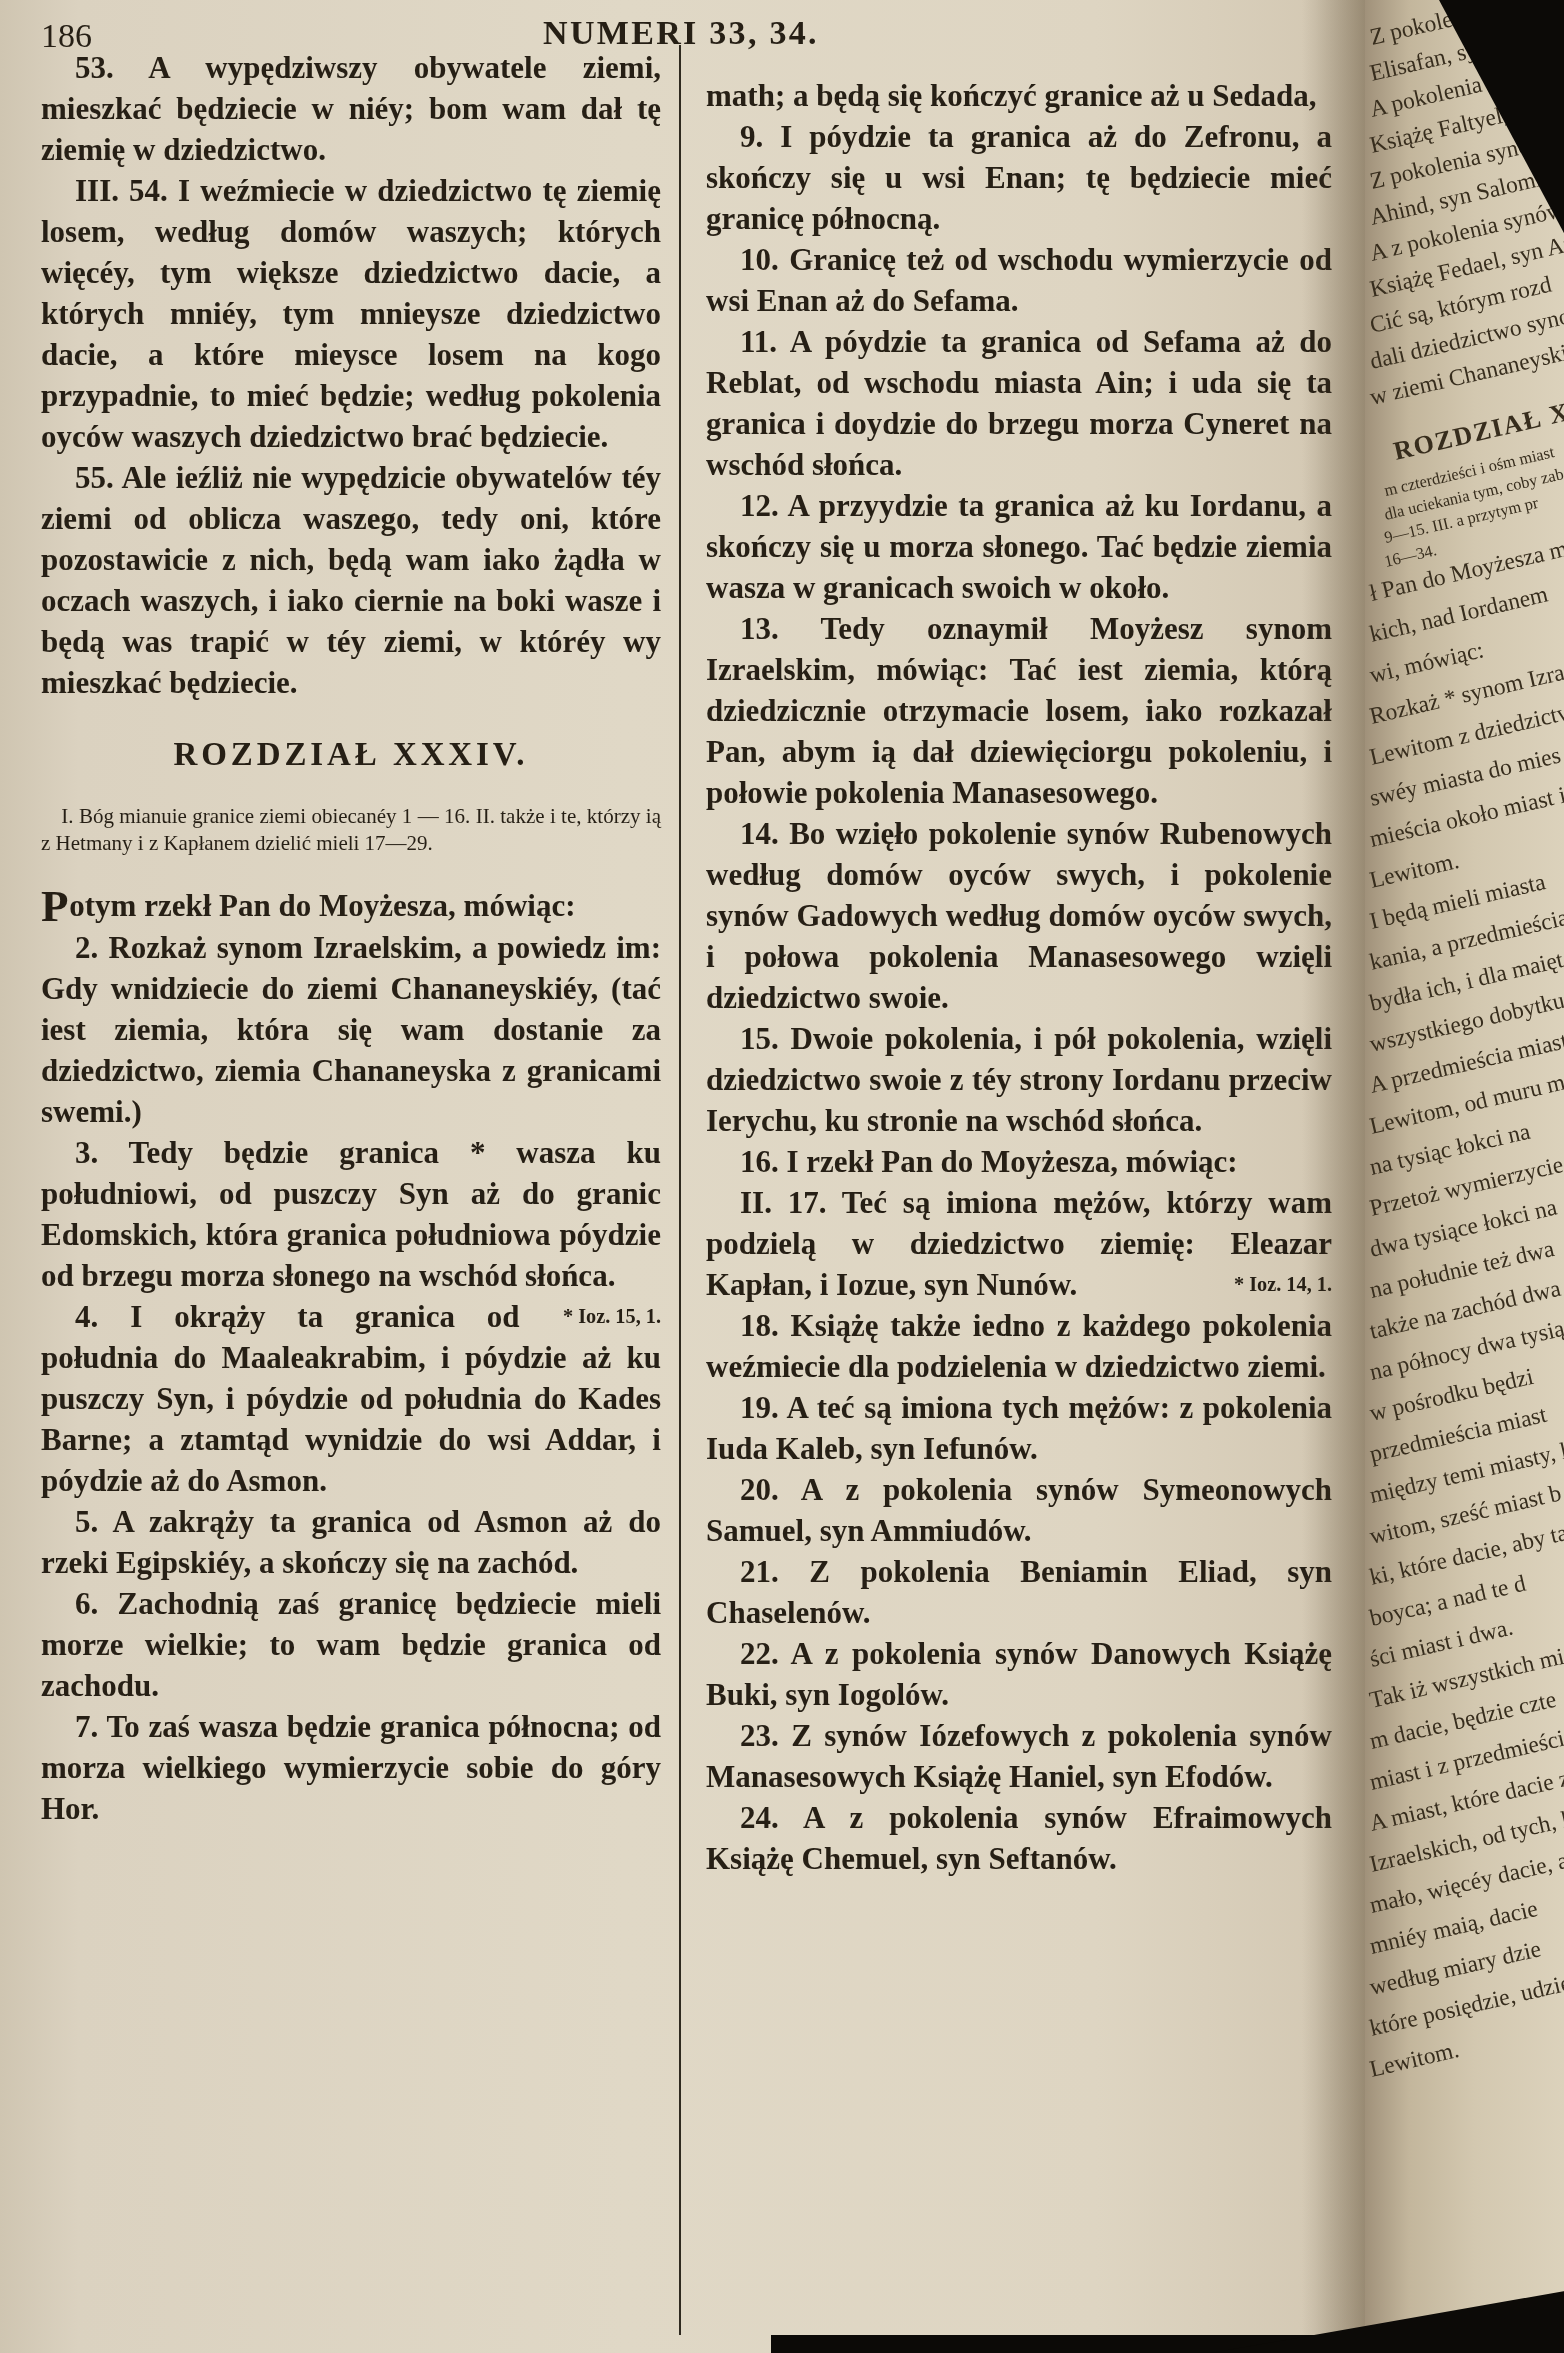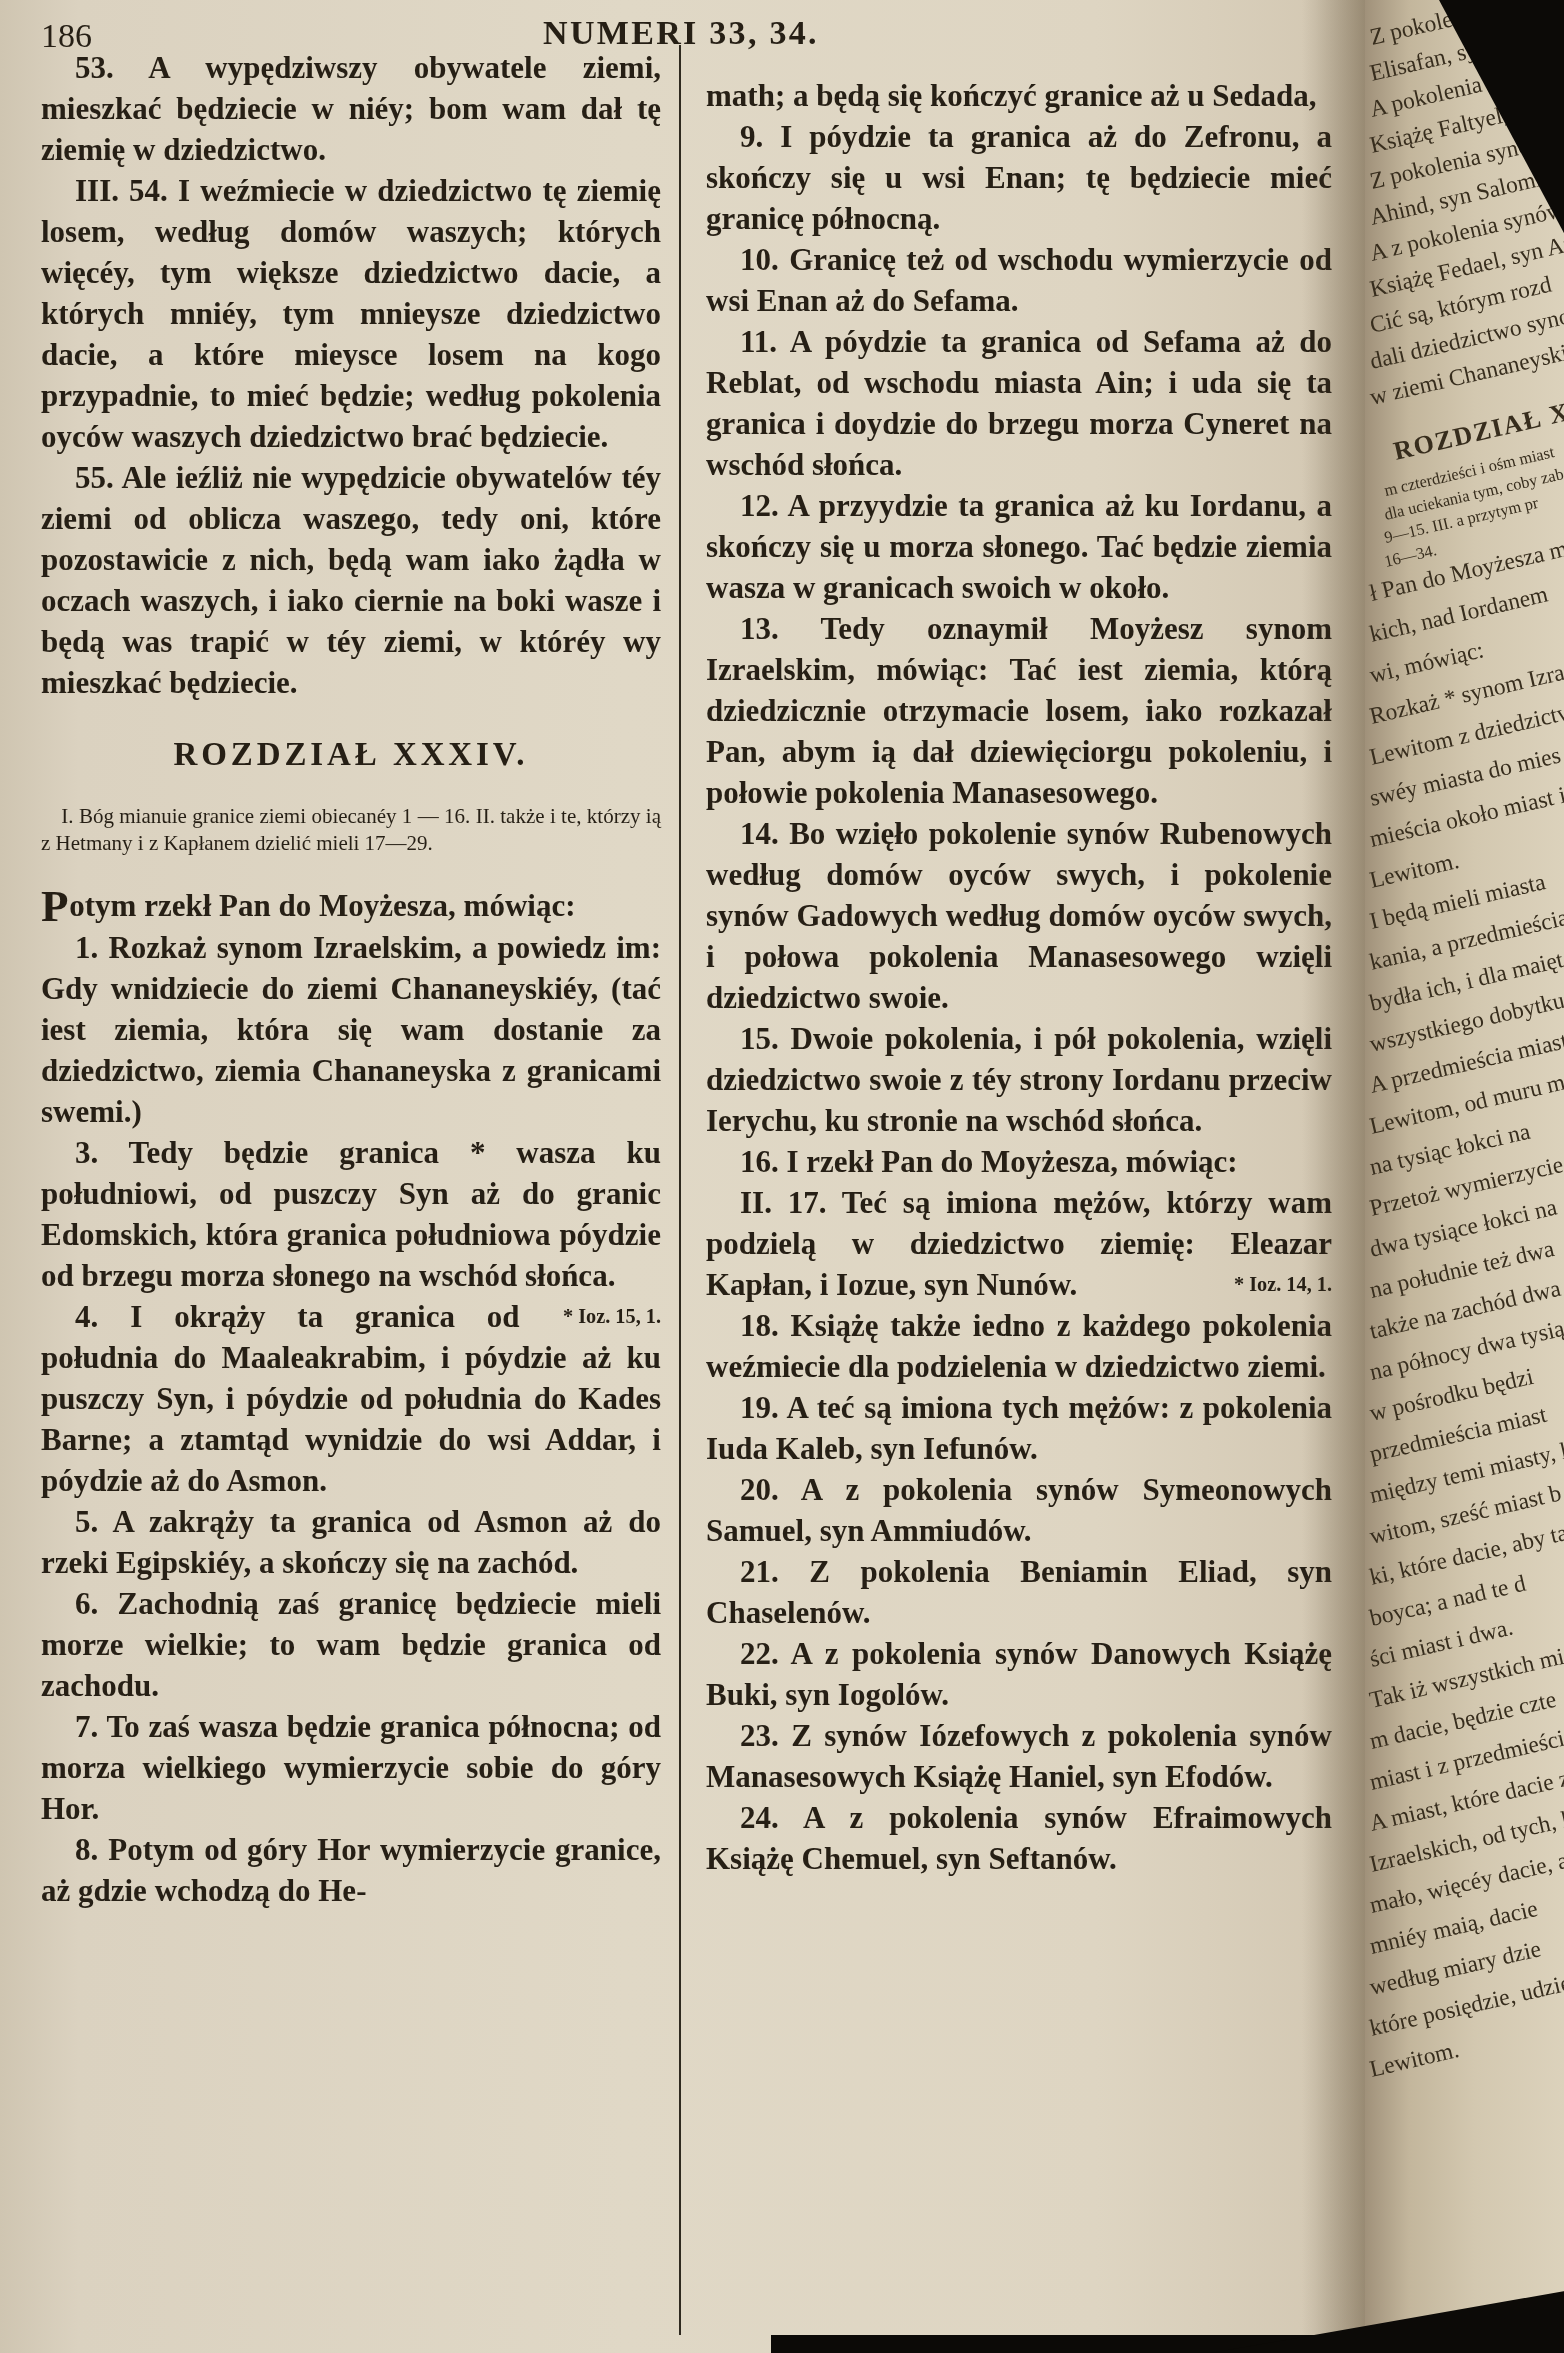--- a/index.html
+++ b/index.html
@@ -89,27 +89,26 @@
 
 <div class="col left">
   <div>
       <p class="verse">53. A wypędziwszy obywatele ziemi, mieszkać będziecie w niéy; bom wam dał tę ziemię w dziedzictwo.</p>
       <p class="verse">III. 54. I weźmiecie w dziedzictwo tę ziemię losem, według domów waszych; których więcéy, tym większe dziedzictwo dacie, a których mniéy, tym mnieysze dziedzictwo dacie, a które mieysce losem na kogo przypadnie, to mieć będzie; według pokolenia oyców waszych dziedzictwo brać będziecie.</p>
       <p class="verse">55. Ale ieźliż nie wypędzicie obywatelów téy ziemi od oblicza waszego, tedy oni, które pozostawicie z nich, będą wam iako żądła w oczach waszych, i iako ciernie na boki wasze i będą was trapić w téy ziemi, w któréy wy mieszkać będziecie.</p>
     </div>
   <h2 class="chapter-heading">ROZDZIAŁ XXXIV.</h2>
   <p class="summary">I. Bóg mianuie granice ziemi obiecanéy 1 — 16. II. także i te, którzy ią z Hetmany i z Kapłanem dzielić mieli 17—29.</p>
   <p class="verse cont"><span class="dropcap">P</span><span>otym rzekł Pan do Moyżesza, mówiąc:</span></p>
-  <p class="verse">1. Rozkaż synom Izraelskim, a powiedz im: Gdy wnidziecie do ziemi Chananeyskiéy, (tać iest ziemia, która się wam dostanie za dziedzictwo, ziemia Chananeyska z granicami swemi.)</p>
+  <p class="verse">2. Rozkaż synom Izraelskim, a powiedz im: Gdy wnidziecie do ziemi Chananeyskiéy, (tać iest ziemia, która się wam dostanie za dziedzictwo, ziemia Chananeyska z granicami swemi.)</p>
   <p class="verse"><span>3. Tedy będzie granica * wasza ku południowi, od puszczy Syn aż do granic Edomskich, która granica południowa póydzie od brzegu morza słonego na wschód słońca.</span><span class="fnote">* Ioz. 15, 1.</span></p>
   <p class="verse">4. I okrąży ta granica od południa do Maaleakrabim, i póydzie aż ku puszczy Syn, i póydzie od południa do Kades Barne; a ztamtąd wynidzie do wsi Addar, i póydzie aż do Asmon.</p>
   <p class="verse">5. A zakrąży ta granica od Asmon aż do rzeki Egipskiéy, a skończy się na zachód.</p>
   <p class="verse">6. Zachodnią zaś granicę będziecie mieli morze wielkie; to wam będzie granica od zachodu.</p>
   <p class="verse">7. To zaś wasza będzie granica północna; od morza wielkiego wymierzycie sobie do góry Hor.</p>
-  <p class="verse">8. Potym od góry Hor wymierzycie granice, aż gdzie wchodzą do He-</p>
 </div>
 
 <div class="col right">
   <p class="verse cont">math; a będą się kończyć granice aż u Sedada,</p>
   <div>
       <p class="verse">9. I póydzie ta granica aż do Zefronu, a skończy się u wsi Enan; tę będziecie mieć granicę północną.</p>
       <p class="verse">10. Granicę też od wschodu wymierzycie od wsi Enan aż do Sefama.</p>
       <p class="verse">11. A póydzie ta granica od Sefama aż do Reblat, od wschodu miasta Ain; i uda się ta granica i doydzie do brzegu morza Cyneret na wschód słońca.</p>
       <p class="verse">12. A przyydzie ta granica aż ku Iordanu, a skończy się u morza słonego. Tać będzie ziemia wasza w granicach swoich w około.</p>
       <p class="verse">13. Tedy oznaymił Moyżesz synom Izraelskim, mówiąc: Tać iest ziemia, którą dziedzicznie otrzymacie losem, iako rozkazał Pan, abym ią dał dziewięciorgu pokoleniu, i połowie pokolenia Manasesowego.</p>

